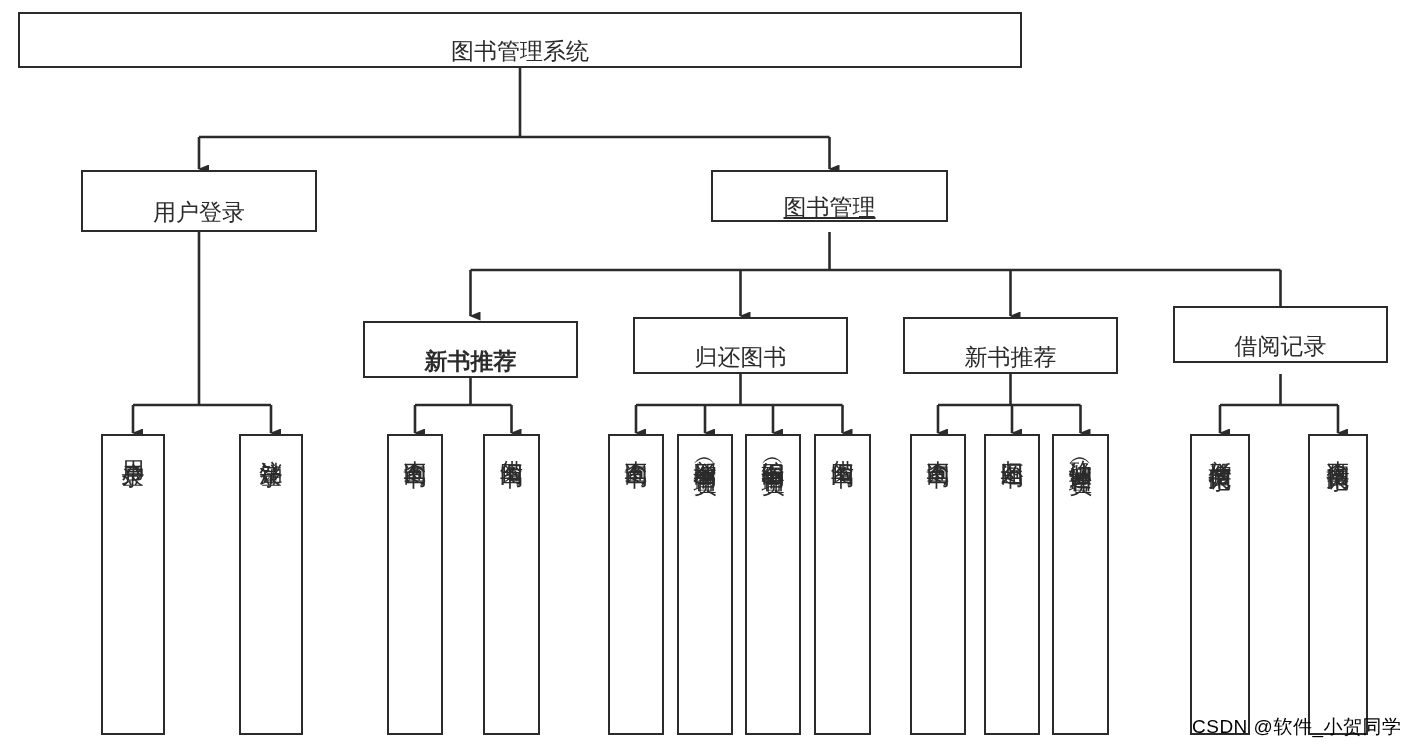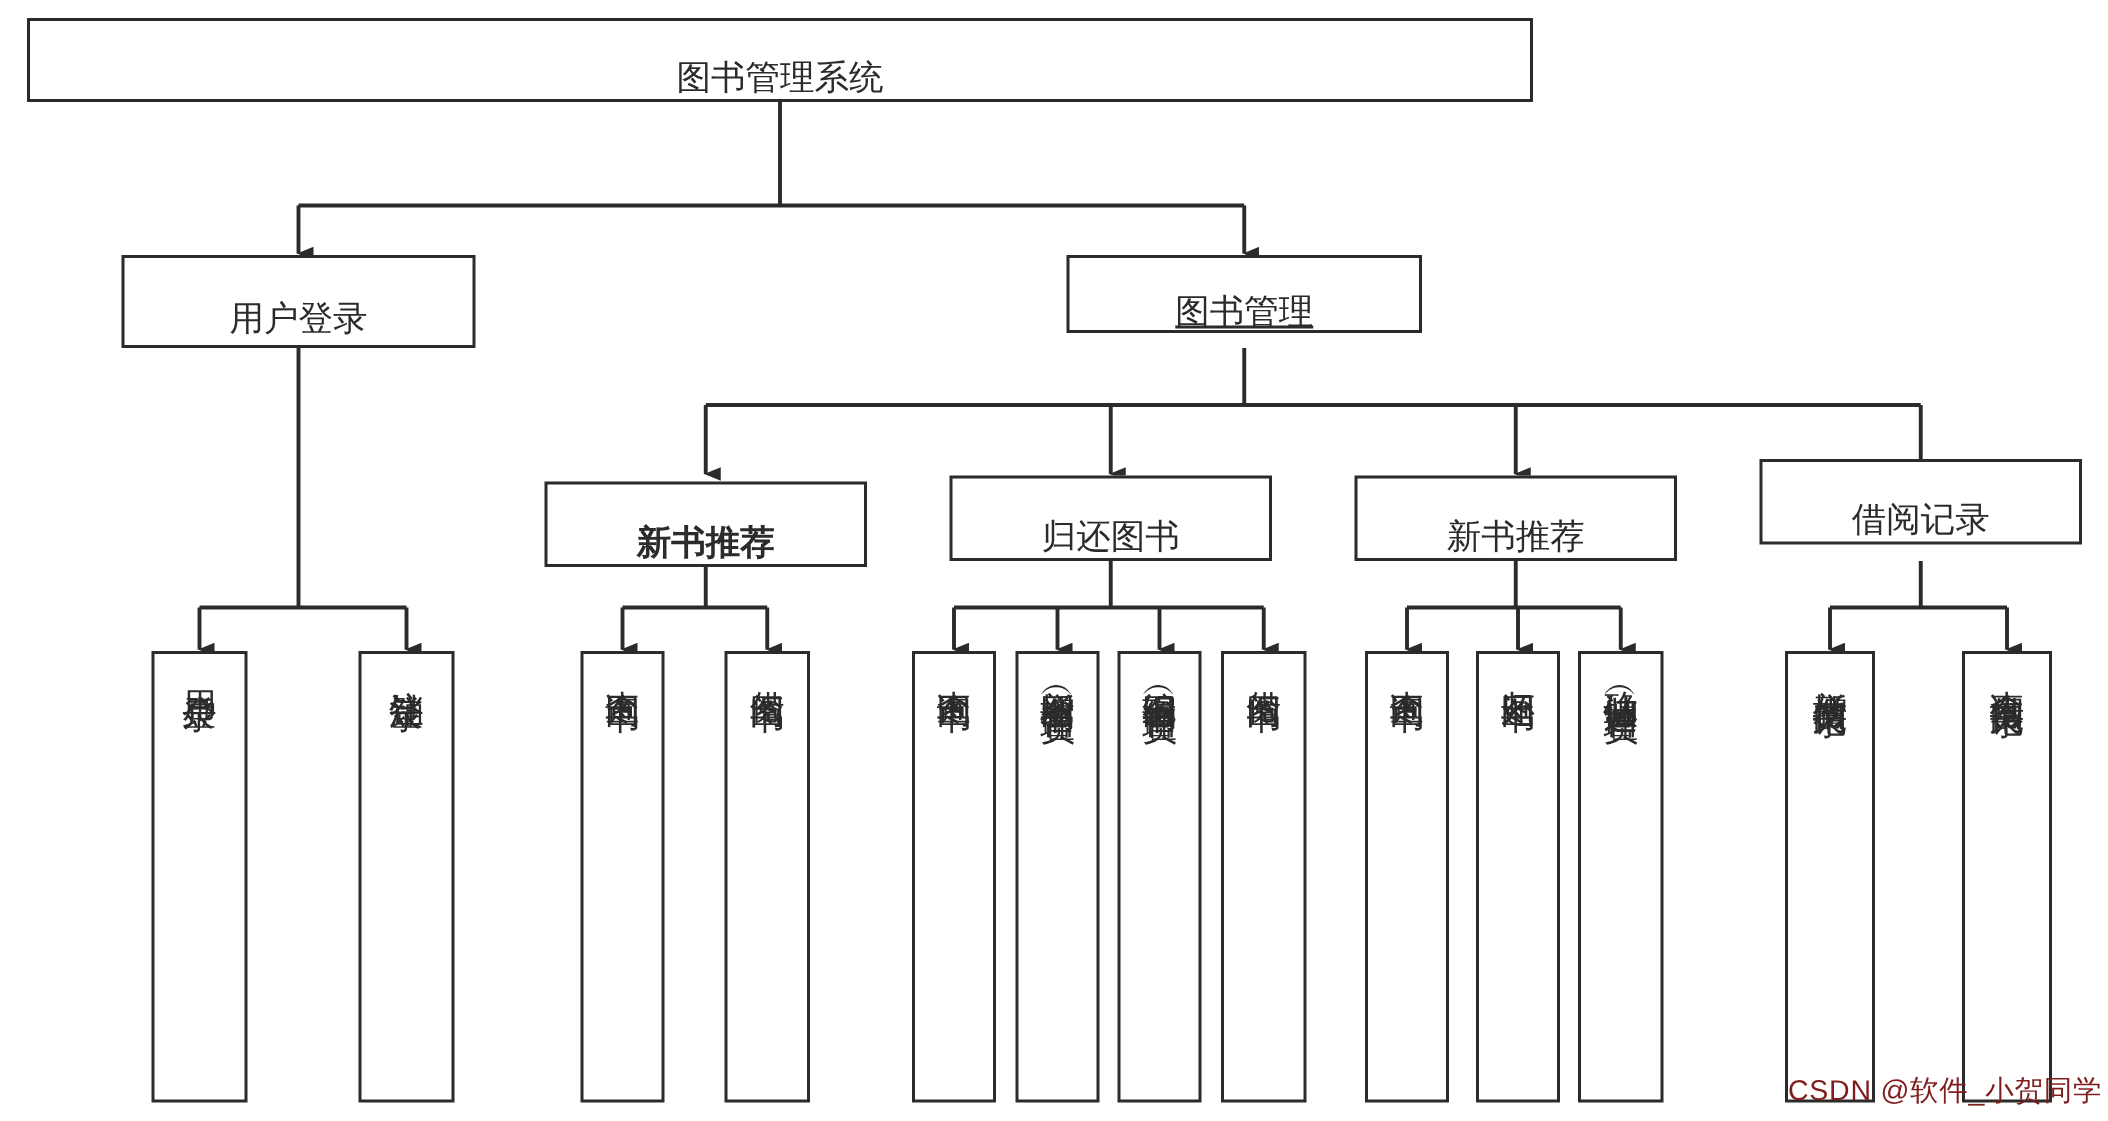--- a/index.html
+++ b/index.html
@@ -61,21 +61,21 @@
     writing-mode: vertical-rl;
     text-orientation: upright;
     font-size: 23px;
     letter-spacing: 2px;
     line-height: 1;
     white-space: nowrap;
   }
   .watermark {
     position: absolute;
     font-size: 19px;
-    color: #7f1d1d;
+    color: #000000;
     white-space: nowrap;
     letter-spacing: 0.5px;
   }
 </style>
 </head>
 <body>
 
 <div id="diagram-root">
 
   <svg id="edges" viewBox="0 0 1405 747" xmlns="http://www.w3.org/2000/svg">

